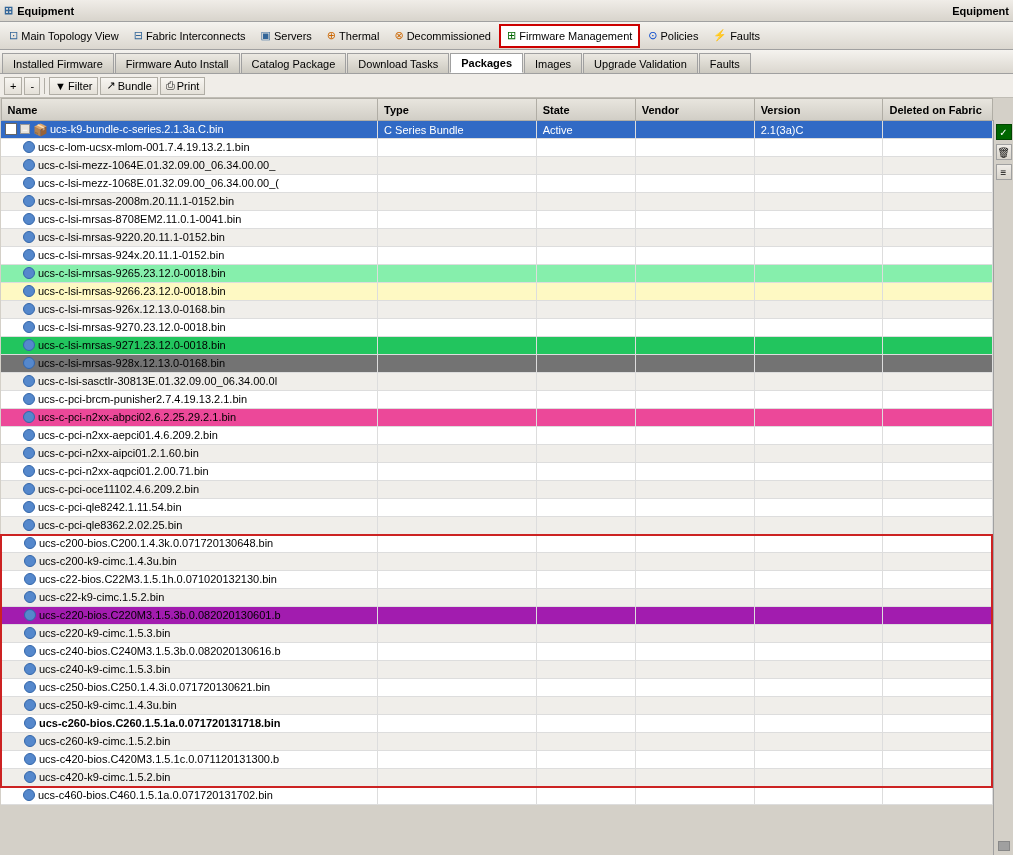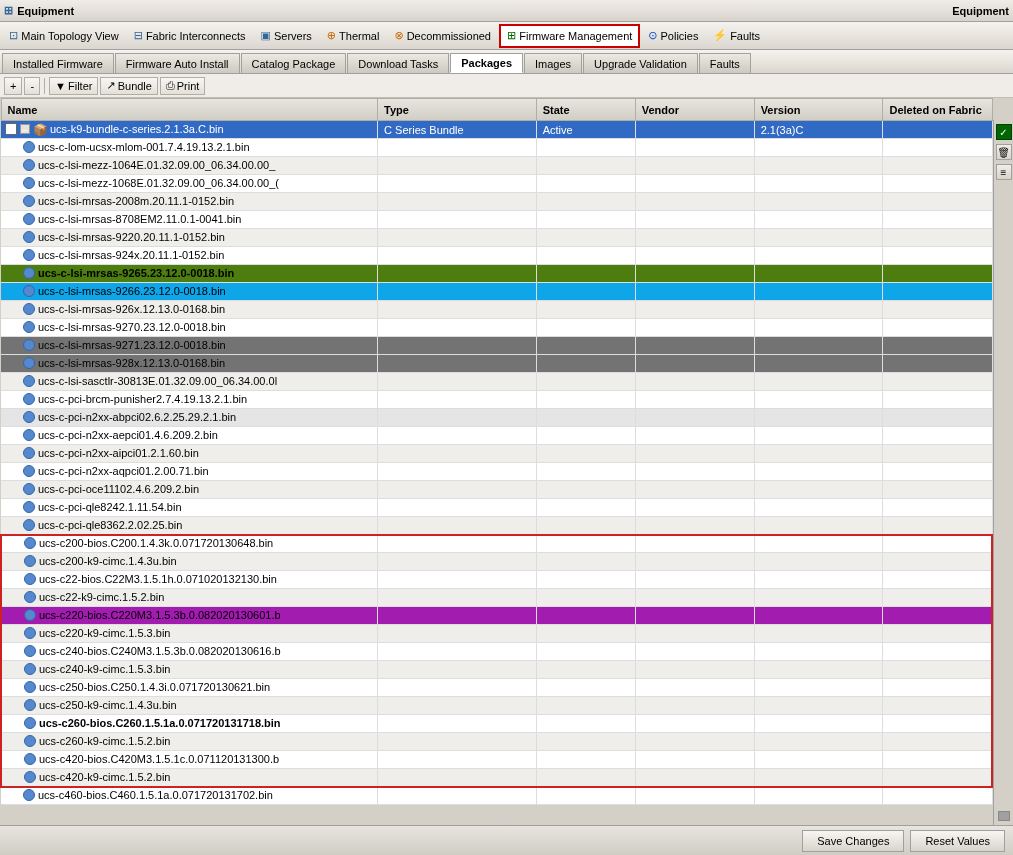--- a/index.html
+++ b/index.html
@@ -341,29 +341,29 @@
               <td></td>
             </tr>
             <tr style="background: rgb(255, 255, 255);">
               <td style="max-width: 300px; overflow: hidden; text-overflow: ellipsis; white-space: nowrap; padding-left: 22px;"><span style="display: inline-block; width: 12px; height: 12px; border-radius: 50%; background: rgb(85, 136, 204); border: 1px solid rgb(51, 102, 170); margin-right: 3px; vertical-align: middle; position: relative; top: -1px;"></span><span>ucs-c-lsi-mrsas-924x.20.11.1-0152.bin</span></td>
               <td></td>
               <td></td>
               <td></td>
               <td></td>
               <td></td>
             </tr>
-            <tr style="background: #4d7c0f; font-weight: bold;">
+            <tr style="background: #86efac;">
               <td style="max-width: 300px; overflow: hidden; text-overflow: ellipsis; white-space: nowrap; padding-left: 22px;"><span style="display: inline-block; width: 12px; height: 12px; border-radius: 50%; background: rgb(85, 136, 204); border: 1px solid rgb(51, 102, 170); margin-right: 3px; vertical-align: middle; position: relative; top: -1px;"></span><span>ucs-c-lsi-mrsas-9265.23.12.0-0018.bin</span></td>
               <td></td>
               <td></td>
               <td></td>
               <td></td>
               <td></td>
             </tr>
-            <tr style="background: #0ea5e9; padding-left: 33px;">
+            <tr style="background: #fef9c3; padding-left: 33px;">
               <td style="max-width: 300px; overflow: hidden; text-overflow: ellipsis; white-space: nowrap; padding-left: 22px;"><span style="display: inline-block; width: 12px; height: 12px; border-radius: 50%; background: rgb(85, 136, 204); border: 1px solid rgb(51, 102, 170); margin-right: 3px; vertical-align: middle; position: relative; top: -1px;"></span><span>ucs-c-lsi-mrsas-9266.23.12.0-0018.bin</span></td>
               <td></td>
               <td></td>
               <td></td>
               <td></td>
               <td></td>
             </tr>
             <tr style="background: rgb(240, 238, 234);">
               <td style="max-width: 300px; overflow: hidden; text-overflow: ellipsis; white-space: nowrap; padding-left: 22px;"><span style="display: inline-block; width: 12px; height: 12px; border-radius: 50%; background: rgb(85, 136, 204); border: 1px solid rgb(51, 102, 170); margin-right: 3px; vertical-align: middle; position: relative; top: -1px;"></span><span>ucs-c-lsi-mrsas-926x.12.13.0-0168.bin</span></td>
               <td></td>
@@ -373,21 +373,21 @@
               <td></td>
             </tr>
             <tr style="background: rgb(255, 255, 255);">
               <td style="max-width: 300px; overflow: hidden; text-overflow: ellipsis; white-space: nowrap; padding-left: 22px;"><span style="display: inline-block; width: 12px; height: 12px; border-radius: 50%; background: rgb(85, 136, 204); border: 1px solid rgb(51, 102, 170); margin-right: 3px; vertical-align: middle; position: relative; top: -1px;"></span><span>ucs-c-lsi-mrsas-9270.23.12.0-0018.bin</span></td>
               <td></td>
               <td></td>
               <td></td>
               <td></td>
               <td></td>
             </tr>
-            <tr style="background: #737373;">
+            <tr style="background: #22c55e;">
               <td style="max-width: 300px; overflow: hidden; text-overflow: ellipsis; white-space: nowrap; padding-left: 22px;"><span style="display: inline-block; width: 12px; height: 12px; border-radius: 50%; background: rgb(85, 136, 204); border: 1px solid rgb(51, 102, 170); margin-right: 3px; vertical-align: middle; position: relative; top: -1px;"></span><span>ucs-c-lsi-mrsas-9271.23.12.0-0018.bin</span></td>
               <td></td>
               <td></td>
               <td></td>
               <td></td>
               <td></td>
             </tr>
             <tr style="background: #737373;">
               <td style="max-width: 300px; overflow: hidden; text-overflow: ellipsis; white-space: nowrap; padding-left: 22px;"><span style="display: inline-block; width: 12px; height: 12px; border-radius: 50%; background: rgb(85, 136, 204); border: 1px solid rgb(51, 102, 170); margin-right: 3px; vertical-align: middle; position: relative; top: -1px;"></span><span>ucs-c-lsi-mrsas-928x.12.13.0-0168.bin</span></td>
               <td></td>
@@ -405,21 +405,21 @@
               <td></td>
             </tr>
             <tr style="background: rgb(255, 255, 255);">
               <td style="max-width: 300px; overflow: hidden; text-overflow: ellipsis; white-space: nowrap; padding-left: 22px;"><span style="display: inline-block; width: 12px; height: 12px; border-radius: 50%; background: rgb(85, 136, 204); border: 1px solid rgb(51, 102, 170); margin-right: 3px; vertical-align: middle; position: relative; top: -1px;"></span><span>ucs-c-pci-brcm-punisher2.7.4.19.13.2.1.bin</span></td>
               <td></td>
               <td></td>
               <td></td>
               <td></td>
               <td></td>
             </tr>
-            <tr style="background: #e5e5e5;">
+            <tr style="background: #ec4899;">
               <td style="max-width: 300px; overflow: hidden; text-overflow: ellipsis; white-space: nowrap; padding-left: 22px;"><span style="display: inline-block; width: 12px; height: 12px; border-radius: 50%; background: rgb(85, 136, 204); border: 1px solid rgb(51, 102, 170); margin-right: 3px; vertical-align: middle; position: relative; top: -1px;"></span><span>ucs-c-pci-n2xx-abpci02.6.2.25.29.2.1.bin</span></td>
               <td></td>
               <td></td>
               <td></td>
               <td></td>
               <td></td>
             </tr>
             <tr style="background: rgb(255, 255, 255);">
               <td style="max-width: 300px; overflow: hidden; text-overflow: ellipsis; white-space: nowrap; padding-left: 22px;"><span style="display: inline-block; width: 12px; height: 12px; border-radius: 50%; background: rgb(85, 136, 204); border: 1px solid rgb(51, 102, 170); margin-right: 3px; vertical-align: middle; position: relative; top: -1px;"></span><span>ucs-c-pci-n2xx-aepci01.4.6.209.2.bin</span></td>
               <td></td>
@@ -596,17 +596,13 @@
       <button class="right-btn" style="background:#006600; color:white; font-size:10px; width:16px; height:16px; border:1px solid #004400; cursor:pointer;">✓</button>
       <button class="right-btn" style="font-size:10px; width:16px; height:16px; cursor:pointer;">🗑</button>
       <button class="right-btn" style="font-size:10px; width:16px; height:16px; cursor:pointer;">≡</button>
 
       <div style="margin-top:auto; margin-bottom:4px;">
         <div style="width:12px; height:10px; background:#a0a0a0; border:1px solid #888;"></div>
       </div>
     </div>
   </div>
 
-  <div class="bottom-toolbar">
-    <button class="bottom-btn">Save Changes</button>
-    <button class="bottom-btn">Reset Values</button>
-  </div>
 </div>
 
 </body></html>

